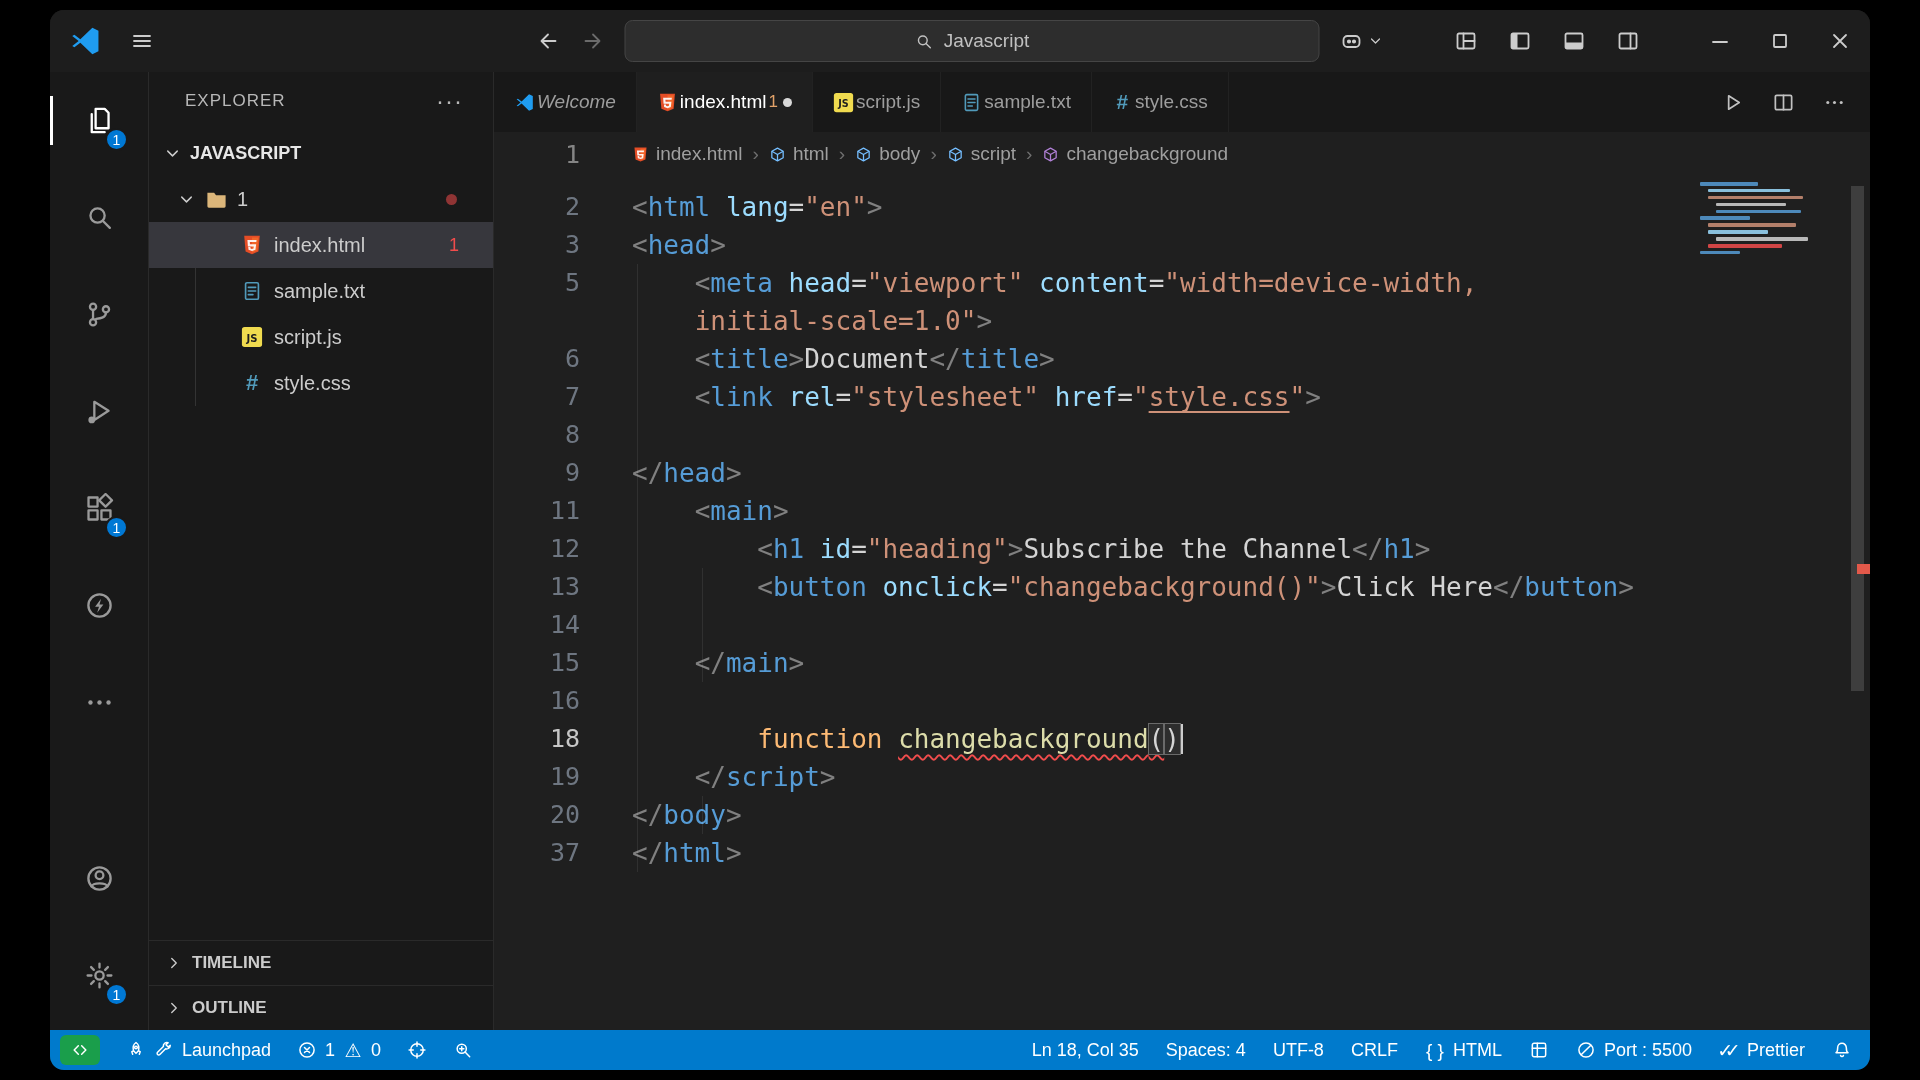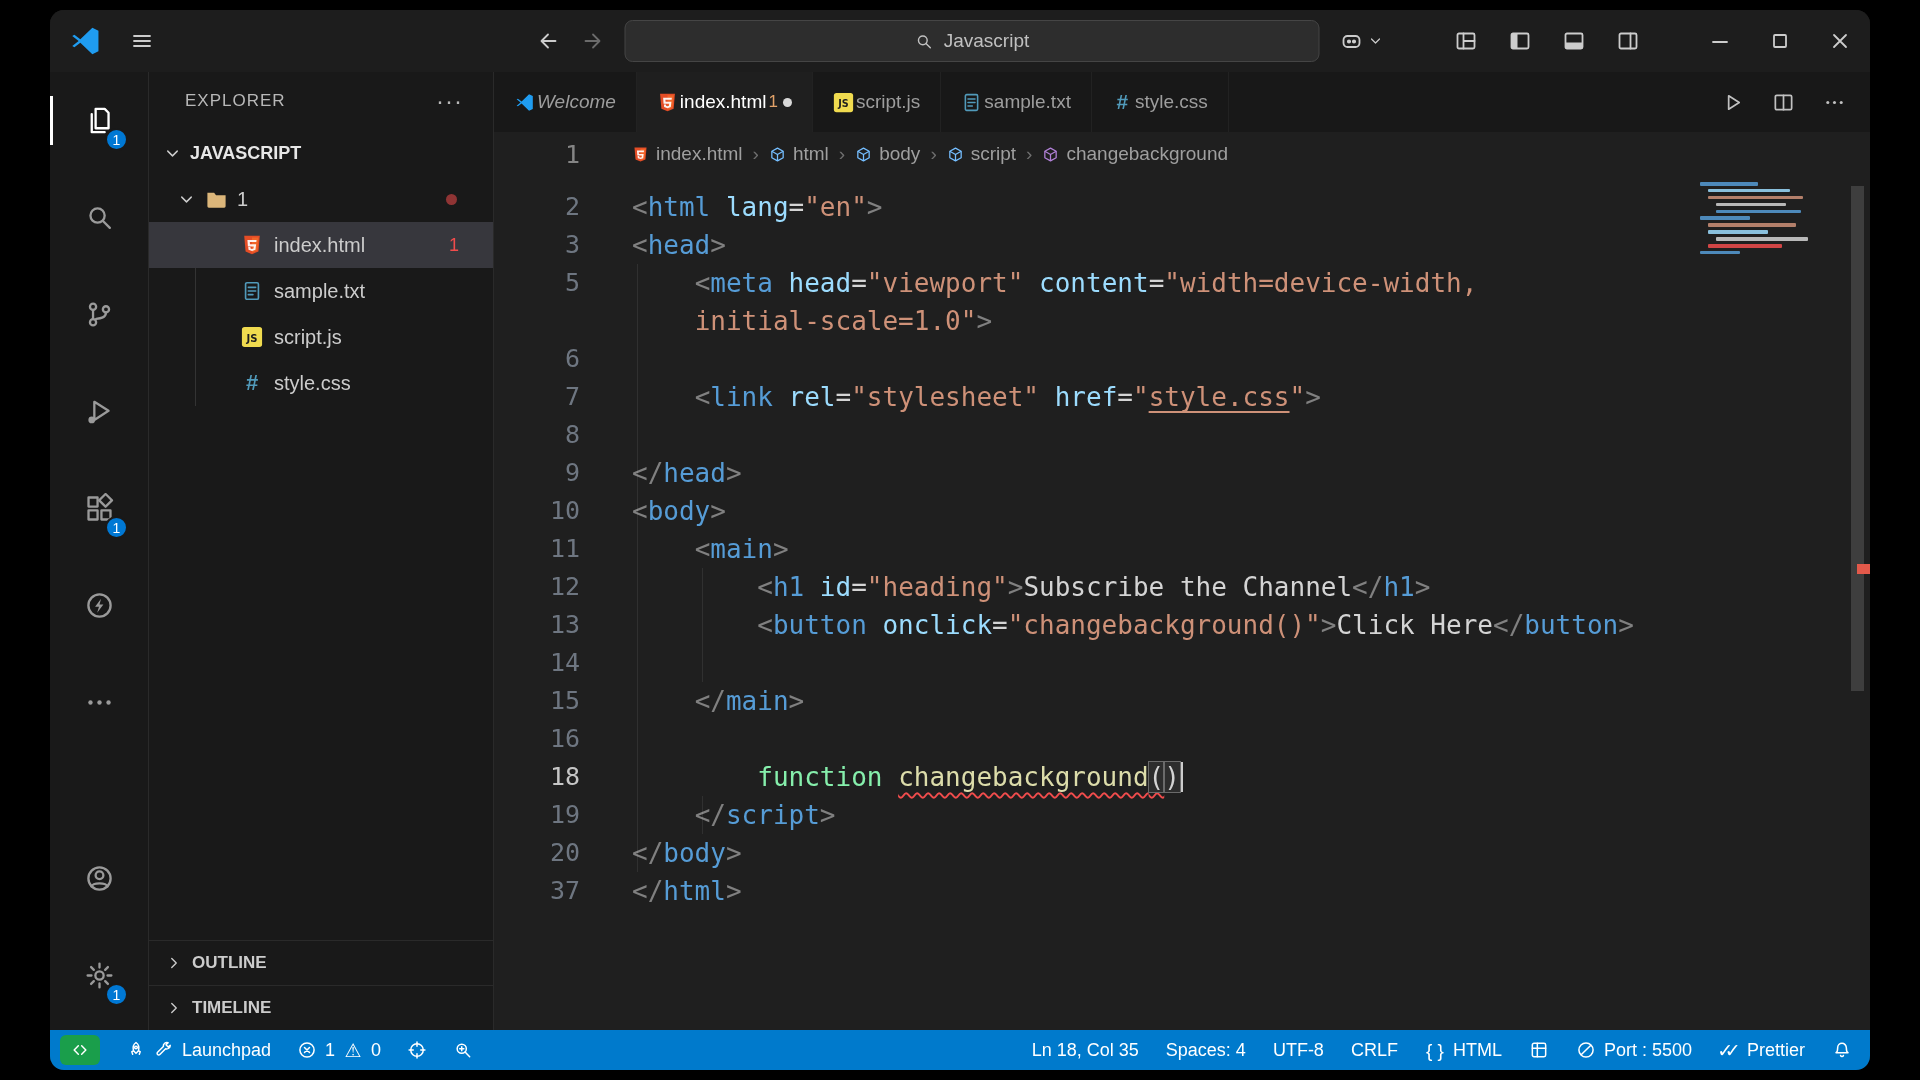--- a/index.html
+++ b/index.html
@@ -100,21 +100,21 @@
 
   
   .code-wrap { flex:1; position:relative; overflow:hidden; padding-top:12px;
                font-family:"DejaVu Sans Mono", monospace; font-size:26px; line-height:38px; }
   .code-row { display:flex; height:38px; }
   .gutter { flex:0 0 138px; text-align:right; padding-right:52px; color:#6e7681;
             font-size:25px; }
   .gutter.active { color:#c6c6c6; }
   .code-text { white-space:pre; color:#d4d4d4; }
   .tk-p { color:#808080; } .tk-t { color:#569cd6; } .tk-a { color:#9cdcfe; }
-  .tk-s { color:#ce9178; } .tk-x { color:#d4d4d4; } .tk-k { color:#86efac; }
+  .tk-s { color:#ce9178; } .tk-x { color:#d4d4d4; } .tk-k { color:#fdba74; }
   .tk-f { color:#dcdcaa; }
   .tk-lk { color:#ce9178; text-decoration:underline; text-underline-offset:5px; }
   .tk-b { color:#d4d4d4; outline:1px solid #6a6a6a; background:rgba(110,110,110,.18); }
   .err { text-decoration-line:underline; text-decoration-style:wavy;
          text-decoration-color:#f14c4c; text-decoration-thickness:2px; text-underline-offset:6px; }
   .tk-cur { display:inline-block; width:2.5px; height:30px; background:#cccccc;
             vertical-align:-6px; margin-left:1px; }
   .indent-guide { position:absolute; width:1px; background:rgba(255,255,255,.08); }
   .minimap { position:absolute; right:58px; top:6px; width:112px; }
   .minimap .mm { height:3.5px; border-radius:1px; margin-bottom:3.4px; opacity:.85; }
@@ -391,29 +391,29 @@
             </div>
           </div>
       </div>
       <div class="sb-spacer"></div>
       <div class="collapse-row">
         <span class="ic">
             <svg viewBox="0 0 24 24" fill="none" stroke="currentColor" stroke-width="1.8" stroke-linecap="round" stroke-linejoin="round">
               <path d="M9 6l6 6-6 6"></path>
             </svg>
           </span>
-        <span>OUTLINE</span>
+        <span>TIMELINE</span>
       </div>
       <div class="collapse-row">
         <span class="ic">
             <svg viewBox="0 0 24 24" fill="none" stroke="currentColor" stroke-width="1.8" stroke-linecap="round" stroke-linejoin="round">
               <path d="M9 6l6 6-6 6"></path>
             </svg>
           </span>
-        <span>TIMELINE</span>
+        <span>OUTLINE</span>
       </div>
     </div>
 
     <div class="editor">
       <div class="tabsbar">
         <div style="display:flex;align-items:stretch">
             <div class="tab">
               <span class="ic">
                 <svg viewBox="0 0 24 24" fill="#1f9cf0">
                   <path d="M17.2 2.6L8.7 10.8 4.5 7.6 3 8.4l4.5 3.6L3 15.6l1.5.8 4.2-3.2 8.5 8.2 4.3-2.1V4.7z"></path>
@@ -549,36 +549,33 @@
             <div class="code-row">
               <span class="gutter">5</span>
               <span class="code-text"><span class="tk-x">    </span><span class="tk-p">&lt;</span><span class="tk-t">meta</span><span class="tk-x"> </span><span class="tk-a">head</span><span class="tk-x">=</span><span class="tk-s">"viewport"</span><span class="tk-x"> </span><span class="tk-a">content</span><span class="tk-x">=</span><span class="tk-s">"width=device-width,</span></span>
             </div>
             <div class="code-row">
               <span class="gutter"></span>
               <span class="code-text"><span class="tk-x">    </span><span class="tk-s">initial-scale=1.0"</span><span class="tk-p">&gt;</span></span>
             </div>
             <div class="code-row">
               <span class="gutter">6</span>
+              <span class="code-text"><span class="tk-x">    </span><span class="tk-p">&lt;</span><span class="tk-t">title</span><span class="tk-p">&gt;</span><span class="tk-x">Document</span><span class="tk-p">&lt;/</span><span class="tk-t">title</span><span class="tk-p">&gt;</span></span>
             </div>
             <div class="code-row">
               <span class="gutter">7</span>
               <span class="code-text"><span class="tk-x">    </span><span class="tk-p">&lt;</span><span class="tk-t">link</span><span class="tk-x"> </span><span class="tk-a">rel</span><span class="tk-x">=</span><span class="tk-s">"stylesheet"</span><span class="tk-x"> </span><span class="tk-a">href</span><span class="tk-x">=</span><span class="tk-s">"</span><span class="tk-lk">style.css</span><span class="tk-s">"</span><span class="tk-p">&gt;</span></span>
             </div>
             <div class="code-row">
               <span class="gutter">8</span>
               <span class="code-text">&nbsp;</span>
             </div>
             <div class="code-row">
               <span class="gutter">9</span>
               <span class="code-text"><span class="tk-p">&lt;/</span><span class="tk-t">head</span><span class="tk-p">&gt;</span></span>
-            </div>
-            <div class="code-row">
-              <span class="gutter">10</span>
-              <span class="code-text"><span class="tk-p">&lt;</span><span class="tk-t">body</span><span class="tk-p">&gt;</span></span>
             </div>
             <div class="code-row">
               <span class="gutter">11</span>
               <span class="code-text"><span class="tk-x">    </span><span class="tk-p">&lt;</span><span class="tk-t">main</span><span class="tk-p">&gt;</span></span>
             </div>
             <div class="code-row">
               <span class="gutter">12</span>
               <span class="code-text"><span class="tk-x">        </span><span class="tk-p">&lt;</span><span class="tk-t">h1</span><span class="tk-x"> </span><span class="tk-a">id</span><span class="tk-x">=</span><span class="tk-s">"heading"</span><span class="tk-p">&gt;</span><span class="tk-x">Subscribe the Channel</span><span class="tk-p">&lt;/</span><span class="tk-t">h1</span><span class="tk-p">&gt;</span></span>
             </div>
             <div class="code-row">

